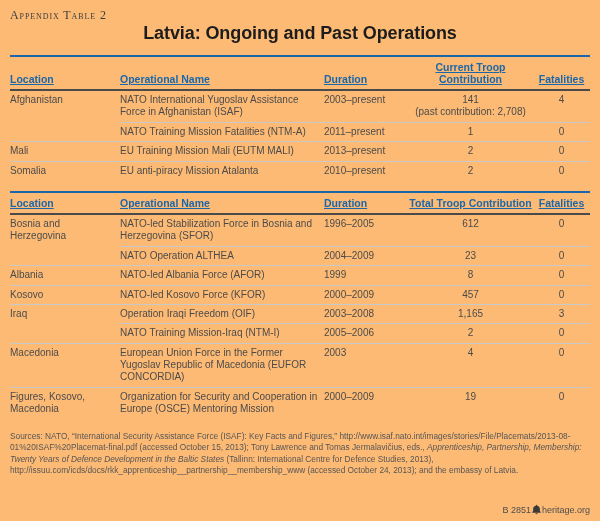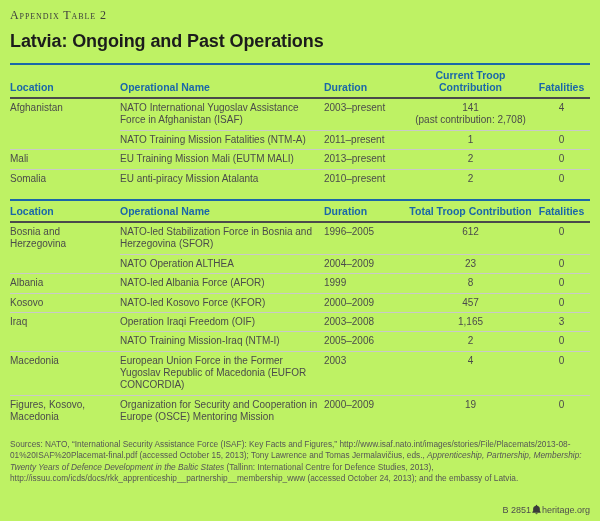--- a/index.html
+++ b/index.html
@@ -1,45 +1,45 @@
 <!DOCTYPE html>
 <html style="--accent-blue: #1B67A9; --rule-dark: #4A4A4B; --divider: #C9C9C9; --text-dark: #1C1C1C; --text-body: #4B4B4B;"><head>
 <meta charset="utf-8">
 <style>
   html,body{margin:0;padding:0;background:#ffffff;}
   .page{
     width:600px;height:521px;box-sizing:border-box;
     padding:8px 10px 0 10px;position:relative;overflow:hidden;
-    background:#bef264;
+    background:#fdba74;
     font-family:"Liberation Sans",sans-serif;
     color:var(--text-body,#4B4B4B);
   }
   .eyebrow{
     font-family:"Liberation Serif",serif;
     font-variant:small-caps;letter-spacing:.9px;
     font-size:12px;color:#3d3d3d;
   }
   .title{
     font-size:18px;font-weight:bold;color:var(--text-dark,#1C1C1C);
-    margin-top:8px;letter-spacing:-.1px;
+    margin-top:0;letter-spacing:-.1px;text-align:center;
   }
   .section{margin-top:11px;}
   .section-title{
     font-size:10.5px;font-weight:bold;color:#222;
     letter-spacing:.25px;margin-bottom:3px;
   }
   table{width:580px;border-collapse:collapse;table-layout:fixed;}
   col.c-loc{width:110px;} col.c-name{width:204px;} col.c-dur{width:84px;}
   col.c-troop{width:125px;} col.c-fat{width:57px;}
   th{
     color:var(--accent-blue,#1B67A9);
     font-size:10.5px;font-weight:bold;text-align:left;
     border-top:2px solid var(--accent-blue,#1B67A9);
     border-bottom:2px solid var(--rule-dark,#4A4A4B);
-    padding:4px 6px 4px 0;vertical-align:bottom;
+    padding:4px 6px 4px 0;vertical-align:bottom;text-decoration:underline;
   }
   td{
     font-size:10px;line-height:1.24;vertical-align:top;
     padding:3px 6px 3px 0;color:var(--text-body,#4B4B4B);
   }
   tbody tr:not(:first-child) td{border-top:1px solid var(--divider,#C9C9C9);}
   th.center,td.center{text-align:center;padding-right:0;}
   td .blk{display:block;}
   .sources{
     margin:12px 0 0 0;width:580px;

